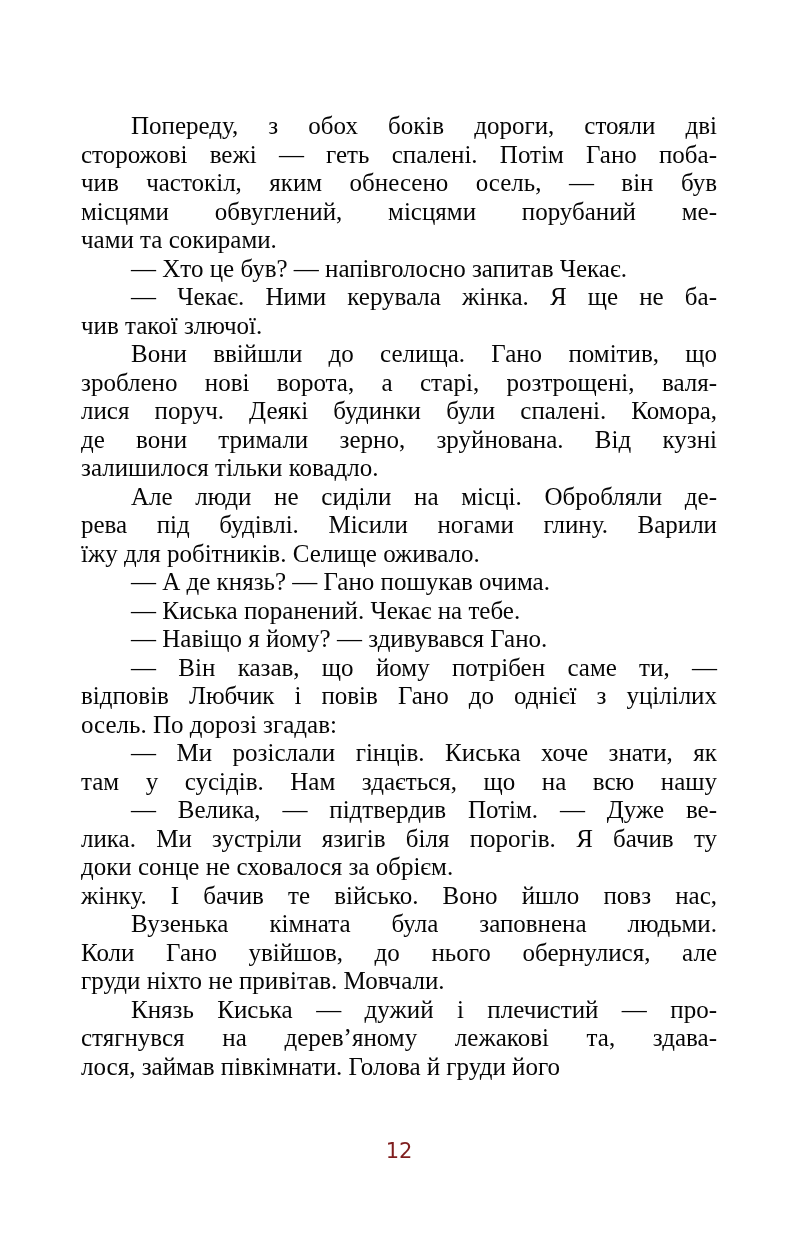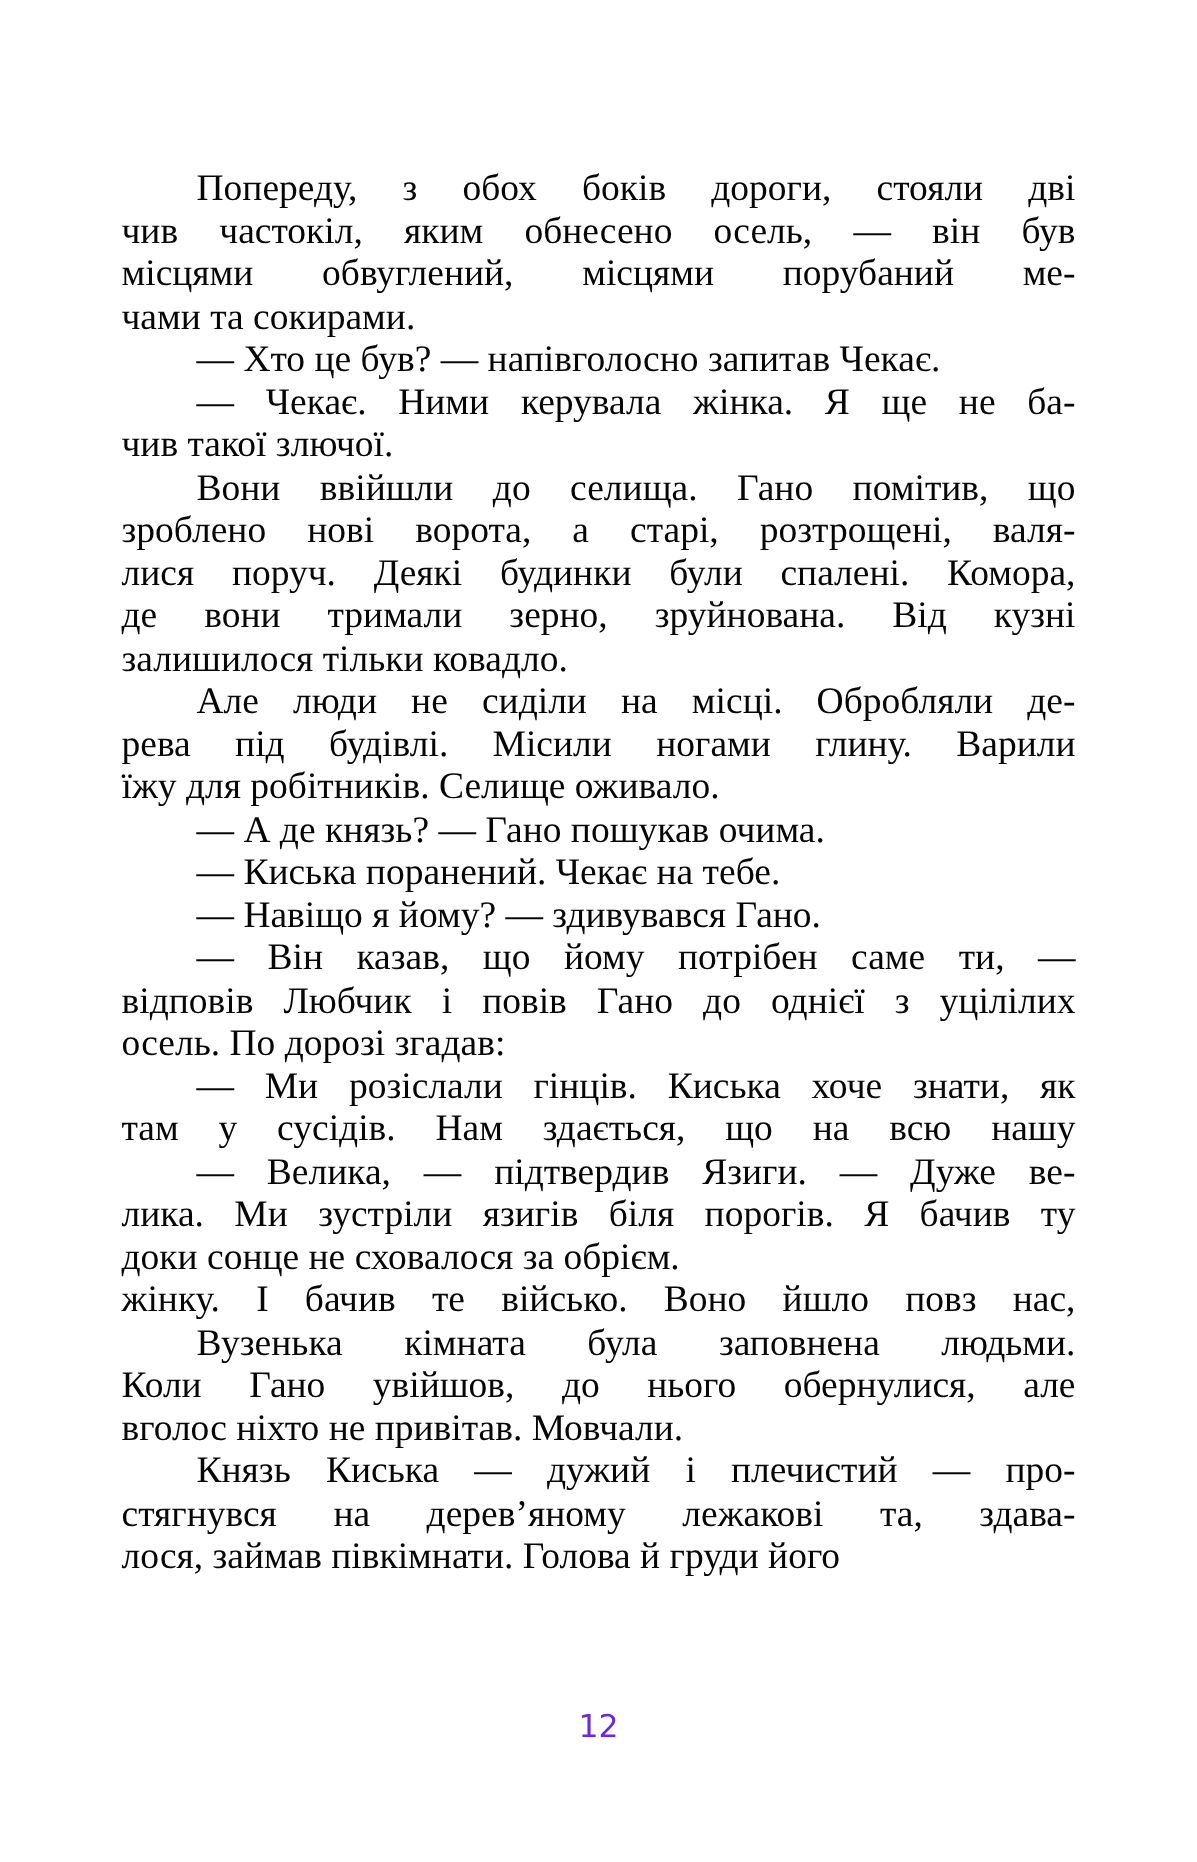--- a/index.html
+++ b/index.html
@@ -42,30 +42,31 @@
   }
   .page-number {
     position: absolute;
     left: 0;
     top: 1139px;
     width: 798px;
     text-align: center;
     font-family: "DejaVu Sans", sans-serif;
     font-size: 21px;
     line-height: 24px;
-    color: #6d28d9;
+    color: #7f1d1d;
   }
 </style>
 </head>
 <body>
 
 <div class="book-page">
   <div class="text-column">
       <div class="paragraph">
         <div class="text-line para-start">Попереду, з обох боків дороги, стояли дві</div>
+        <div class="text-line">сторожові вежі — геть спалені. Потім Гано поба-</div>
         <div class="text-line">чив частокіл, яким обнесено осель, — він був</div>
         <div class="text-line">місцями обвуглений, місцями порубаний ме-</div>
         <div class="text-line para-end">чами та сокирами.</div>
       </div>
       <div class="paragraph">
         <div class="text-line para-start para-end">— Хто це був? — напівголосно запитав Чекає.</div>
       </div>
       <div class="paragraph">
         <div class="text-line para-start">— Чекає. Ними керувала жінка. Я ще не ба-</div>
         <div class="text-line para-end">чив такої злючої.</div>
@@ -94,29 +95,29 @@
       <div class="paragraph">
         <div class="text-line para-start">— Він казав, що йому потрібен саме ти, —</div>
         <div class="text-line">відповів Любчик і повів Гано до однієї з уцілілих</div>
         <div class="text-line para-end">осель. По дорозі згадав:</div>
       </div>
       <div class="paragraph">
         <div class="text-line para-start">— Ми розіслали гінців. Киська хоче знати, як</div>
         <div class="text-line">там у сусідів. Нам здається, що на всю нашу</div>
       </div>
       <div class="paragraph">
-        <div class="text-line para-start">— Велика, — підтвердив Язиги. — Дуже ве-</div>
+        <div class="text-line para-start">— Велика, — підтвердив Потім. — Дуже ве-</div>
         <div class="text-line">лика. Ми зустріли язигів біля порогів. Я бачив ту</div>
         <div class="text-line para-end">доки сонце не сховалося за обрієм.</div>
         <div class="text-line">жінку. І бачив те військо. Воно йшло повз нас,</div>
       </div>
       <div class="paragraph">
         <div class="text-line para-start">Вузенька кімната була заповнена людьми.</div>
         <div class="text-line">Коли Гано увійшов, до нього обернулися, але</div>
-        <div class="text-line para-end">вголос ніхто не привітав. Мовчали.</div>
+        <div class="text-line para-end">груди ніхто не привітав. Мовчали.</div>
       </div>
       <div class="paragraph">
         <div class="text-line para-start">Князь Киська — дужий і плечистий — про-</div>
         <div class="text-line">стягнувся на дерев’яному лежакові та, здава-</div>
         <div class="text-line para-end">лося, займав півкімнати. Голова й груди його</div>
       </div>
     </div>
   <div class="page-number">12</div>
 </div>
 

